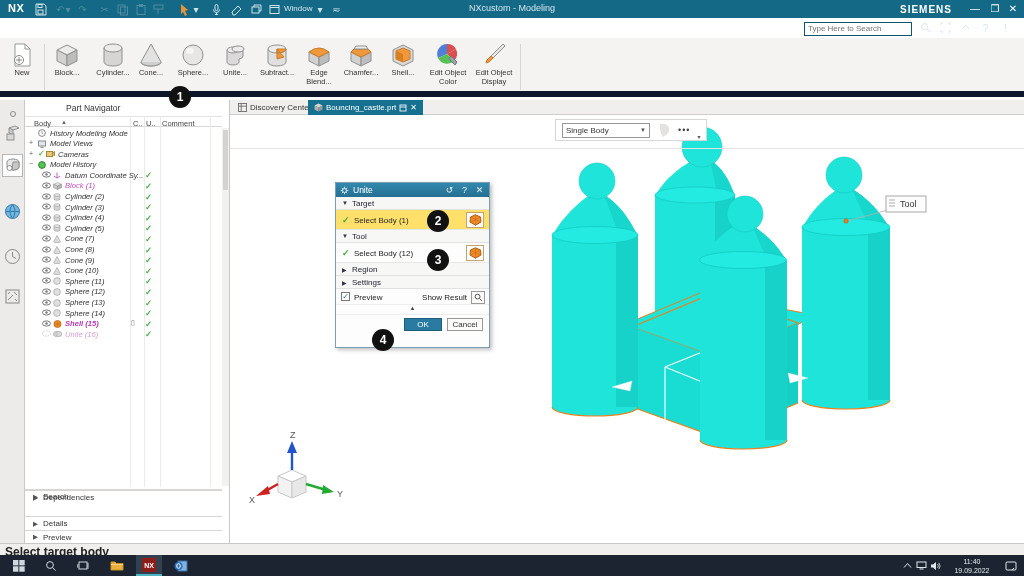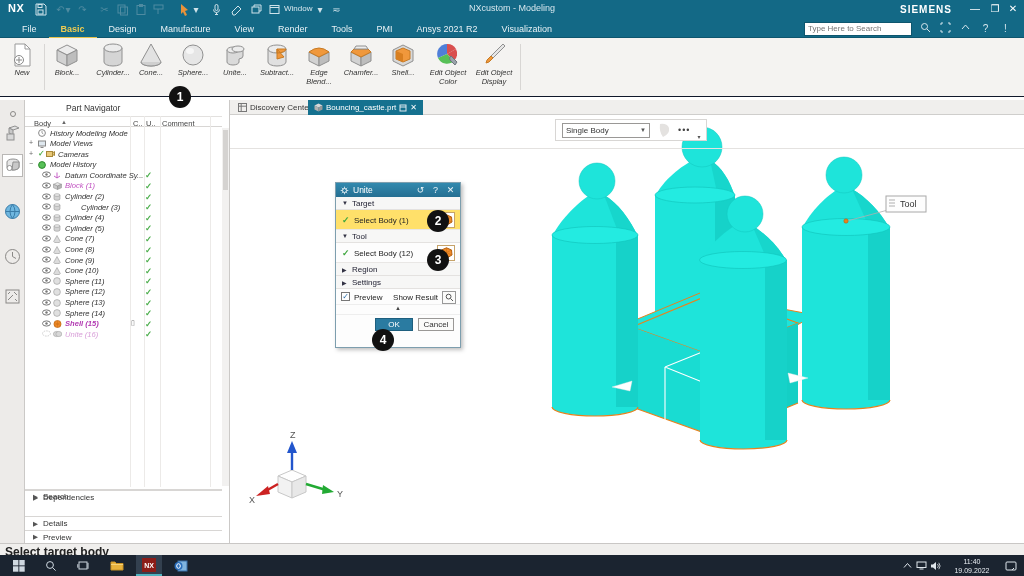--- a/index.html
+++ b/index.html
@@ -19,21 +19,21 @@
 
   
   #tabrow { left:0; top:18px; width:1024px; height:20px; background:#136986; border-bottom:1px solid #0e566e; }
   .rtab { position:relative; display:inline-block; padding:4px 12px 3px 12px; font-size:9px; color:#e8f1f5; cursor:default; }
   .rtab.active { color:#eecb52; border-bottom:2px solid #e7c44d; font-weight:bold; }
   #search-wrap { right:12px; top:21px; height:15px; display:flex; align-items:center; gap:7px;margin-left:45px; }
   #search-box { width:108px; height:14px; background:#fff; border:1px solid #0e566e; font-size:8px; color:#888; padding:0 3px; }
   .mini-ico { width:13px; height:13px; color:#d7e7ee; font-size:10px; text-align:center; line-height:13px; }
 
   
-  #ribbon { left:0; top:38px; width:1024px; height:59px; background:#f4f3f1; border-bottom:1px solid #0f172a;font-style:italic; }
+  #ribbon { left:0; top:38px; width:1024px; height:59px; background:#f4f3f1; border-bottom:6px solid #0f172a; }
   .tool { position:absolute; top:4px; width:40px; text-align:center; cursor:default; }
   .tool .ticon { width:26px; height:26px; margin:0 auto; }
   .tool .tlabel { margin-top:1px; font-size:7.5px; color:#333; line-height:1.15; white-space:pre-line; }
   .vsep { position:absolute; top:6px; width:1px; height:46px; background:#d8d6d4; }
 
   
   .badge { position:absolute; width:22px; height:22px; border-radius:50%; background:#111; color:#fff; font-size:12px; font-weight:bold; text-align:center; line-height:22px; z-index:60; }
 
   
   #resbar { left:0; top:100px; width:25px; height:443px; background:#edebe9; border-right:1px solid #cbc9c7; }
@@ -67,21 +67,21 @@
   .dtab { position:absolute; top:0; height:15px; font-size:8px; display:flex; align-items:center; gap:3px; padding:0 6px; }
   #dtab-disc { left:2px; color:#333; }
   #dtab-part { left:78px; background:#15718f; color:#fff; }
   #viewport { left:230px; top:115px; width:794px; height:428px; background:#fff; overflow:hidden; }
   #vp-rule { left:230px; top:148px; width:794px; height:1px; background:#e4e2e0; }
   #selbar { left:555px; top:119px; height:22px; background:#fff; border:1px solid #d8d6d4; display:flex; align-items:center; padding:0 6px; gap:7px; z-index:20; }
   #selcombo { width:88px; height:15px; border:1px solid #9a9896; font-size:8px; color:#333; display:flex; align-items:center; justify-content:space-between; padding:0 3px; background:#fff; }
   #selmore { font-size:9px; color:#444; letter-spacing:1px; }
 
   
-  #dlg { left:335px; top:182px; width:126px; height:166px; background:#fdfdfd; border:1px solid #7d9eae; box-shadow:2px 2px 4px rgba(0,0,0,0.25); z-index:50; }
+  #dlg { left:335px; top:182px; width:155px; height:166px; background:#fdfdfd; border:1px solid #7d9eae; box-shadow:2px 2px 4px rgba(0,0,0,0.25); z-index:50; }
   #dlg-tb { position:relative; height:14px; background:linear-gradient(#3289ae,#256f92); color:#fff; font-size:8.5px; display:flex; align-items:center; padding:0 4px; gap:4px; }
   #dlg-tb .sp { flex:1; }
   .dlg-tbico { font-size:9px; width:11px; text-align:center; color:#eaf3f7; }
   .dsec { position:relative; height:13px; border-bottom:1px solid #e4e2e0; font-size:8px; color:#223; background:#f7f7f6; }
   .dsec .arr { position:absolute; left:6px; top:3px; font-size:6px; color:#334; }
   .dsec .dlbl { position:absolute; left:16px; top:2px; }
   .drow { position:relative; height:20px; border-bottom:1px solid #e9e7e5; font-size:8px; color:#222; }
   .drow.hl { background:#ffe06a; }
   .drow .ck { position:absolute; left:6px; top:5px; color:#3da63d; font-weight:bold; font-size:9px; }
   .drow .rl { position:absolute; left:18px; top:6px; }
@@ -175,23 +175,20 @@
     <span class="abs" style="left:284px;top:4px;font-size:8px;color:#d7e7ee">Window</span>
     <span class="qa-ico abs" style="left:316px;width:8px">▾</span>
     <span class="qa-ico abs" style="left:330px">≂</span>
     <span id="win-title" class="abs">NXcustom - Modeling</span>
     <span id="brand" class="abs">SIEMENS</span>
     <span class="winctl abs" style="right:40px">—</span>
     <span class="winctl abs" style="right:20px">❐</span>
     <span class="winctl abs" style="right:2px">✕</span>
   </div>
 
-  <div id="tabrow" class="abs">
-    <div id="rtabs" style="padding-left:10px"><span class="rtab">File</span><span class="rtab active">Basic</span><span class="rtab">Design</span><span class="rtab">Manufacture</span><span class="rtab">View</span><span class="rtab">Render</span><span class="rtab">Tools</span><span class="rtab">PMI</span><span class="rtab">Ansys 2021 R2</span><span class="rtab">Visualization</span></div>
-  </div>
   <div id="search-wrap" class="abs">
     <input id="search-box" placeholder="Type Here to Search" style="">
     <span class="mini-ico"><svg width="11" height="11" viewBox="0 0 11 11">
           <circle cx="4.5" cy="4.5" r="3" fill="none" stroke="#d7e7ee"></circle>
           <path d="M7 7l3 3" stroke="#d7e7ee"></path>
         </svg></span>
     <span class="mini-ico"><svg width="11" height="11" viewBox="0 0 11 11">
           <path d="M1 3V1h2M8 1h2v2M10 8v2H8M3 10H1V8" fill="none" stroke="#d7e7ee"></path>
         </svg></span>
     <span class="mini-ico"><svg width="11" height="11" viewBox="0 0 11 11">
@@ -434,21 +431,21 @@
       </div>
       <div class="trow">
         <span class="ticn" style="left:17px"><svg width="9" height="7" viewBox="0 0 9 7">
             <ellipse cx="4.5" cy="3.5" rx="4" ry="2.6" fill="none" stroke="#777"></ellipse>
             <circle cx="4.5" cy="3.5" r="1.2" fill="#777"></circle>
           </svg></span>
         <span class="ticn" style="left:28px"><svg width="8" height="8" viewBox="0 0 8 8">
             <path d="M1 2v4a3 1.3 0 0 0 6 0V2" fill="#d4d4d4" stroke="#888" stroke-width="0.5"></path>
             <ellipse cx="4" cy="2" rx="3" ry="1.3" fill="#ececec" stroke="#888" stroke-width="0.5"></ellipse>
           </svg></span>
-        <span class="lbl " style="left:56px">Cylinder (3)</span>
+        <span class="lbl " style="left:40px">Cylinder (3)</span>
         <span class="chk">✓</span>
       </div>
       <div class="trow">
         <span class="ticn" style="left:17px"><svg width="9" height="7" viewBox="0 0 9 7">
             <ellipse cx="4.5" cy="3.5" rx="4" ry="2.6" fill="none" stroke="#777"></ellipse>
             <circle cx="4.5" cy="3.5" r="1.2" fill="#777"></circle>
           </svg></span>
         <span class="ticn" style="left:28px"><svg width="8" height="8" viewBox="0 0 8 8">
             <path d="M1 2v4a3 1.3 0 0 0 6 0V2" fill="#d4d4d4" stroke="#888" stroke-width="0.5"></path>
             <ellipse cx="4" cy="2" rx="3" ry="1.3" fill="#ececec" stroke="#888" stroke-width="0.5"></ellipse>

